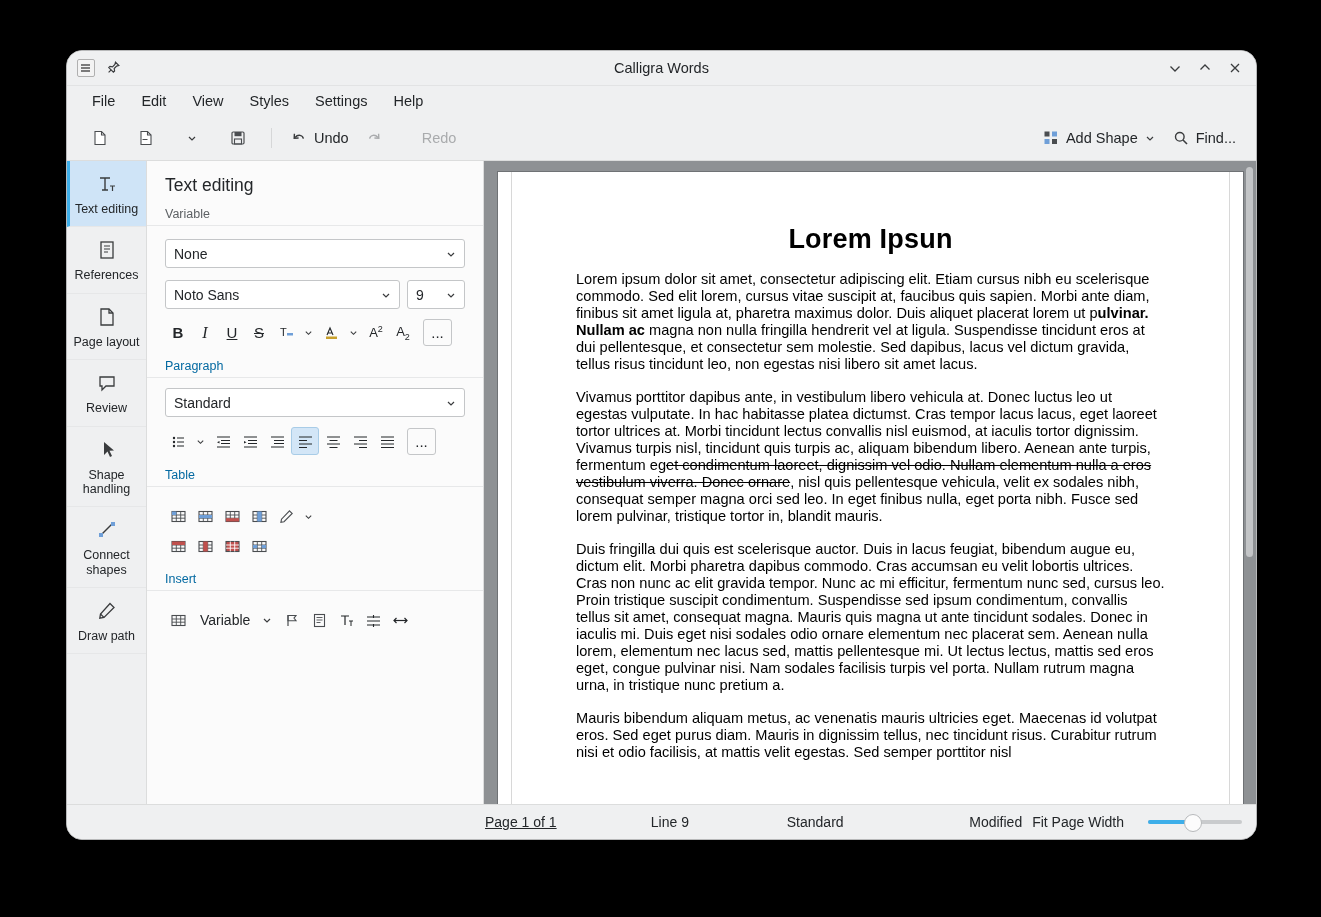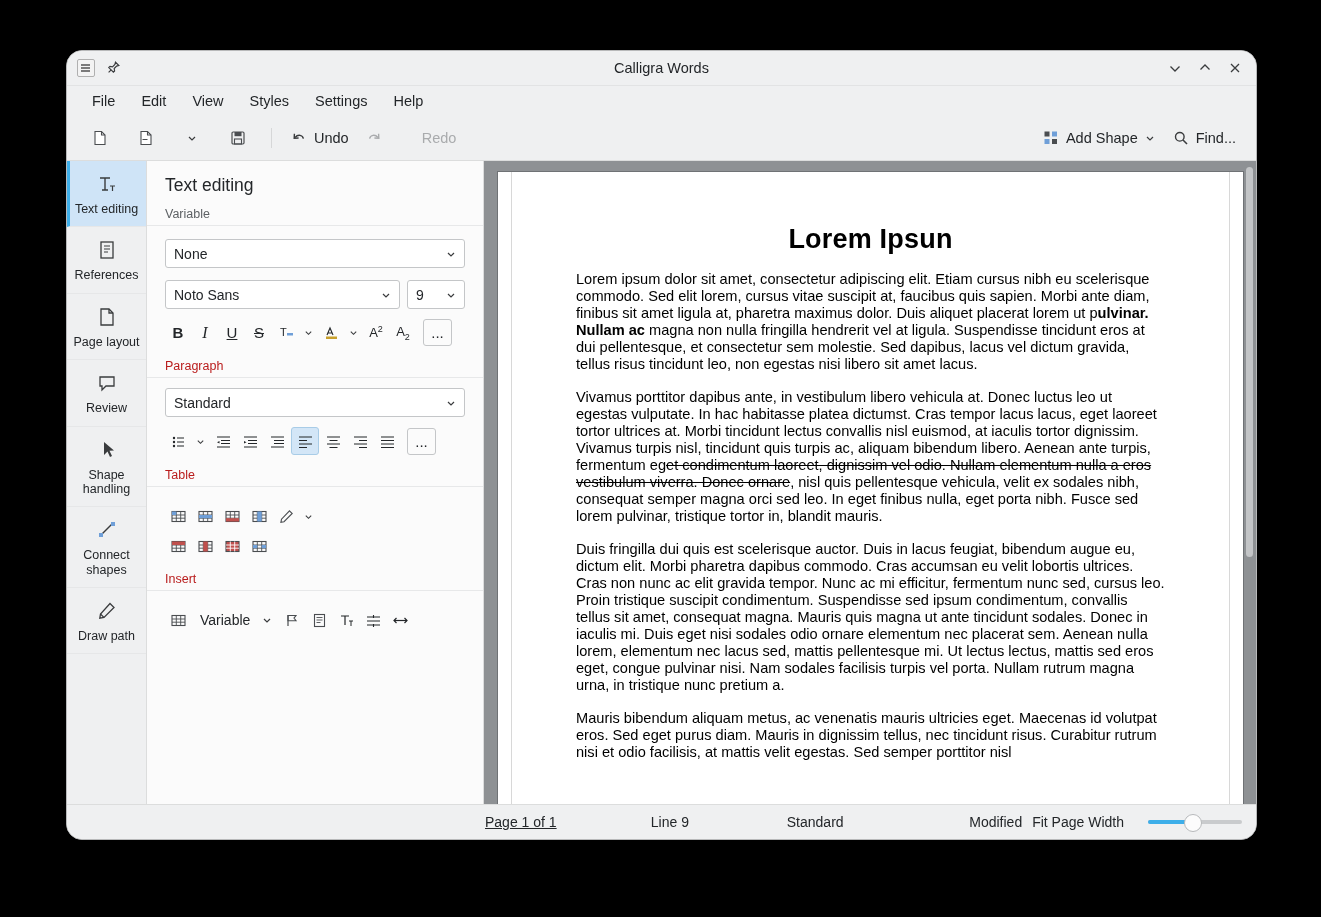--- a/index.html
+++ b/index.html
@@ -231,21 +231,21 @@
     font-size: 15px;
     color: #232629;
     cursor: default;
   }
   .ibtn.pressed { background: #d3e6f7; border: 1px solid #a8cce7; }
   .ibtn.small-arrow { width: 17px; }
   .ibtn.dots { border: 1px solid #c4c6c8; background: #fbfbfb; width: 27px; height: 25px; margin-left: 6px; }
 
   .sectlabel {
     font-size: 12.5px;
-    color: #b91c1c;
+    color: #0369a1;
     padding: 13px 0 4px 18px;
     border-bottom: 1px solid #e7e8e9;
     margin-bottom: 6px;
   }
 
   
   .docarea {
     flex: 1 1 auto;
     background: #3b82f6;
     position: relative;

